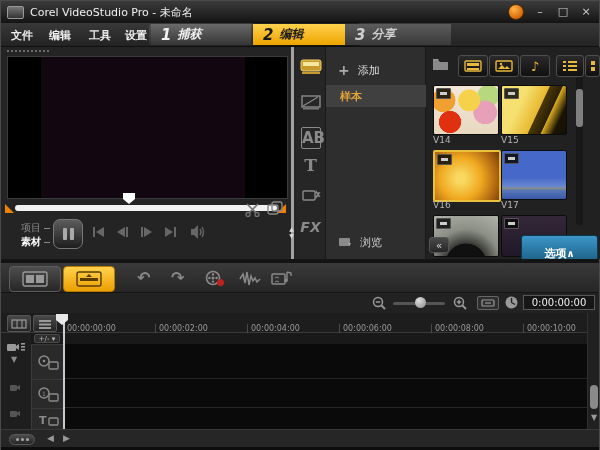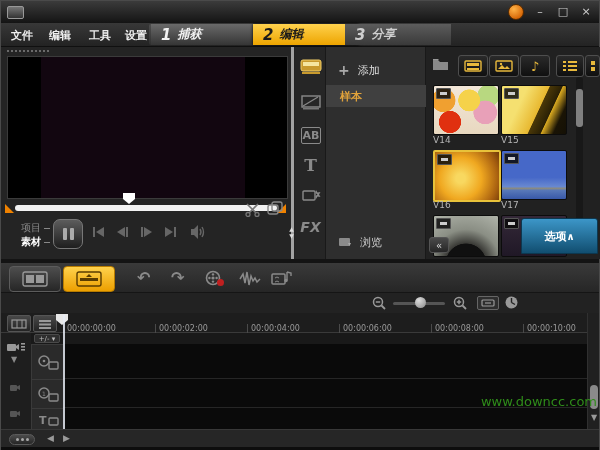--- a/index.html
+++ b/index.html
@@ -64,21 +64,21 @@
   .tlabel{position:absolute;width:64px;font-size:9px;color:#b5b5b5;}
   .v14{background:radial-gradient(circle at 25% 75%,#e03010 18%,transparent 19%),radial-gradient(circle at 55% 30%,#f5d24a 22%,transparent 23%),radial-gradient(circle at 80% 55%,#e8a0b8 20%,transparent 21%),radial-gradient(circle at 15% 30%,#f0a030 18%,transparent 19%),radial-gradient(circle at 85% 20%,#b8d880 16%,transparent 17%),linear-gradient(#f2e6d8,#e8d8c0);}
   .v15{background:linear-gradient(115deg,#f5e070 30%,#e8b830 55%,#4a3808 56%,#2a2005 70%,#d8a820 71%,#1a1405 85%,#141005);}
   .v16{background:radial-gradient(circle at 40% 55%,#f8d860 10%,#f0a820 45%,#a86010 80%,#703808);}
   .v17{background:linear-gradient(#4668c8 55%,#6888d0 74%,#8a8a80 78%,#5878b8 82%,#3858a8);}
   .v18{background:radial-gradient(circle at 50% 120%,#101010 35%,#3a3a36 36%,#8a8e84 60%,#b0b4aa);}
   .v19{background:linear-gradient(#342838,#201826);}
   .gscroll{left:150px;top:30px;width:7px;height:148px;background:#181818;border-radius:3px;}
   .gscroll .h{position:absolute;left:0;top:12px;width:7px;height:38px;background:#808080;border-radius:3px;}
   .collapsebtn{left:3px;top:190px;width:20px;height:16px;background:linear-gradient(#4a4a4a,#262626);border:1px solid #555;border-radius:3px;color:#ddd;font-size:10px;text-align:center;line-height:15px;}
-  .optbtn{left:95px;top:171px;width:77px;height:36px;background:linear-gradient(#3c96c8,#114e70);border:1px solid #0d3850;border-radius:3px 3px 0 0;color:#fff;font-size:11px;font-weight:bold;display:flex;align-items:center;justify-content:center;gap:0;}
+  .optbtn{left:95px;top:188px;width:77px;height:36px;background:linear-gradient(#3c96c8,#114e70);border:1px solid #0d3850;border-radius:3px 3px 0 0;color:#fff;font-size:11px;font-weight:bold;display:flex;align-items:center;justify-content:center;gap:0;}
 
   
   .gapstrip{left:0;top:258px;width:598px;height:4px;background:#141414;}
   .toolbar{left:0;top:262px;width:598px;height:30px;background:linear-gradient(#3a3a3a,#262626);border-bottom:1px solid #151515;}
   .viewbtn{position:absolute;top:3px;width:50px;height:24px;border-radius:4px;display:flex;align-items:center;justify-content:center;}
   .storybtn{left:8px;background:linear-gradient(#4e4e4e,#262626);border:1px solid #5c5c5c;}
   .tlbtn{left:62px;background:linear-gradient(#ffd24d,#ec9f00);border:1px solid #b87c00;}
   .toolico{position:absolute;top:5px;color:#8a8a8a;font-size:16px;font-weight:bold;}
 
   
@@ -120,20 +120,21 @@
 
   svg{display:block;}
 </style>
 </head>
 <body>
 
 <div class="win">
 
   <div class="abs titlebar">
     <div class="appicon"></div>
+    <div class="title">Corel VideoStudio Pro - 未命名</div>
     <div class="tb-right">
       <div class="badge"></div>
       <div class="winbtn">–</div>
       <div class="winbtn">□</div>
       <div class="winbtn">×</div>
     </div>
   </div>
 
   <div class="abs menubar">
     <div class="menuitem" style="left:10px">文件</div>
@@ -227,21 +228,21 @@
             <rect x="2" y="13" width="18" height="2" fill="#c89a2e"></rect>
           </svg>
       </div>
       <div class="stripicon" style="top:48px">
         <svg width="20" height="15" viewBox="0 0 20 15" style="margin:0 auto">
             <rect x="1" y="1" width="18" height="11" fill="none" stroke="#8a8a8a" stroke-width="1.4"></rect>
             <line x1="2" y1="11" x2="17" y2="2" stroke="#8a8a8a" stroke-width="1.2"></line>
             <rect x="2" y="13" width="16" height="1.5" fill="#777"></rect>
           </svg>
       </div>
-      <div class="stripicon" style="top:80px;font-size:11px;border:1px solid #8a8a8a;border-radius:2px;width:18px;left:6px;padding:1px 0">AB</div>
+      <div class="stripicon" style="top:80px;font-size:15px;border:1px solid #8a8a8a;border-radius:2px;width:18px;left:6px;padding:1px 0">AB</div>
       <div class="stripicon" style="top:108px;font-size:17px;font-family:'DejaVu Serif','Liberation Serif',serif">T</div>
       <div class="stripicon" style="top:140px">
         <svg width="20" height="16" viewBox="0 0 20 16" style="margin:0 auto">
             <rect x="2" y="4" width="12" height="9" rx="1" fill="none" stroke="#8a8a8a" stroke-width="1.4"></rect>
             <path d="M15,3 l1.5,2.5 3,-0.5 -1.5,2.5 1.5,2.5 -3,-0.5 -1.5,2.5 -0.5,-3 2,-1.5 -2,-1.5 z" fill="#8a8a8a"></path>
           </svg>
       </div>
       <div class="stripicon" style="top:172px;font-size:14px;font-style:italic">FX</div>
     </div>
 
@@ -417,20 +418,21 @@
           <rect x="1" y="1" width="12" height="6" rx="1" fill="none" stroke="#999" stroke-width="1.2"></rect>
           <line x1="4" y1="4" x2="10" y2="4" stroke="#999" stroke-width="1.2"></line>
         </svg>
     </div>
     <div class="abs" style="left:503px;top:2px">
       <svg width="15" height="15" viewBox="0 0 15 15">
           <circle cx="7.5" cy="7.5" r="6" fill="#999"></circle>
           <path d="M7.5,7.5 v-4.5 M7.5,7.5 l3.5,2" stroke="#222" stroke-width="1.4" fill="none"></path>
         </svg>
     </div>
+    <div class="abs timefield">0:00:00:00</div>
   </div>
 
   <div class="abs ruler">
     <div class="rbtn" style="left:6px">
       <svg width="16" height="10" viewBox="0 0 16 10">
           <rect x="1" y="1" width="14" height="8" fill="none" stroke="#999" stroke-width="1.2"></rect>
           <line x1="6" y1="1" x2="6" y2="9" stroke="#999"></line>
           <line x1="11" y1="1" x2="11" y2="9" stroke="#999"></line>
         </svg>
     </div>
@@ -518,16 +520,15 @@
         <i></i>
         <i></i>
         <i></i>
       </div>
     <div class="navarrow" style="left:46px">◀</div>
     <div class="navarrow" style="left:62px">▶</div>
   </div>
   <div class="abs bottomedge"></div>
 
   <div class="abs wm">
-    <div class="wm2">www.downcc.com</div>
   </div>
 
 </div>
 
 </body></html>

